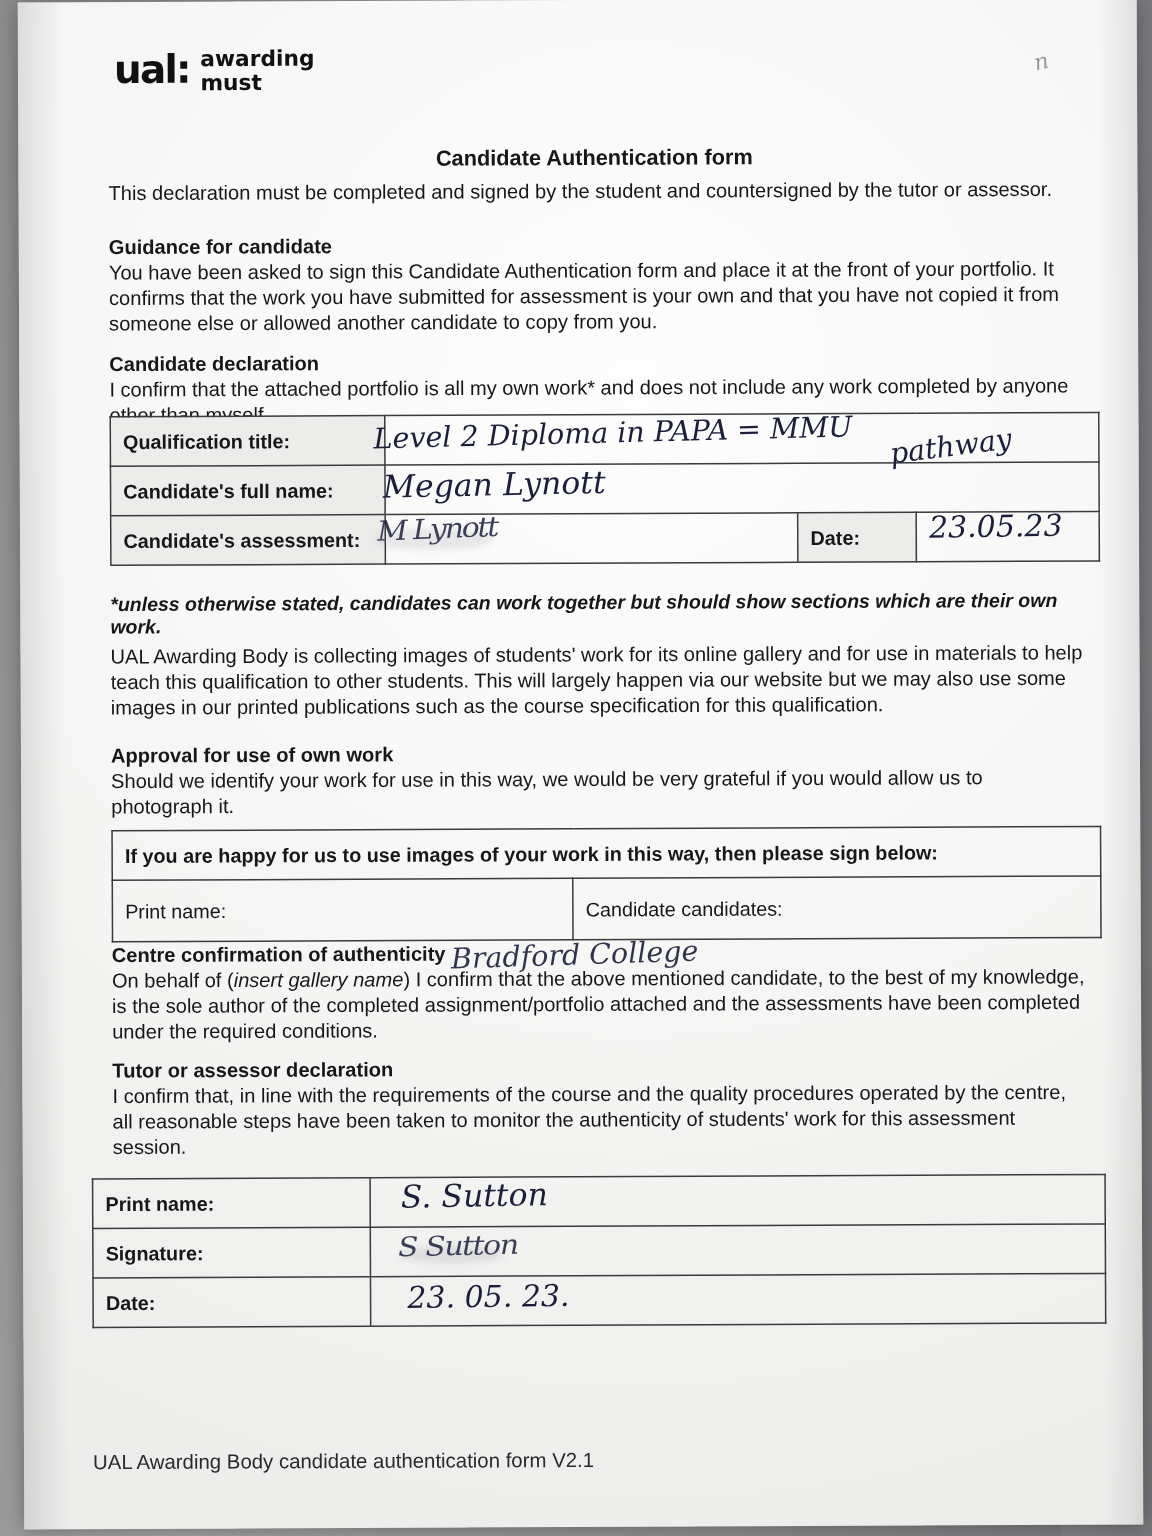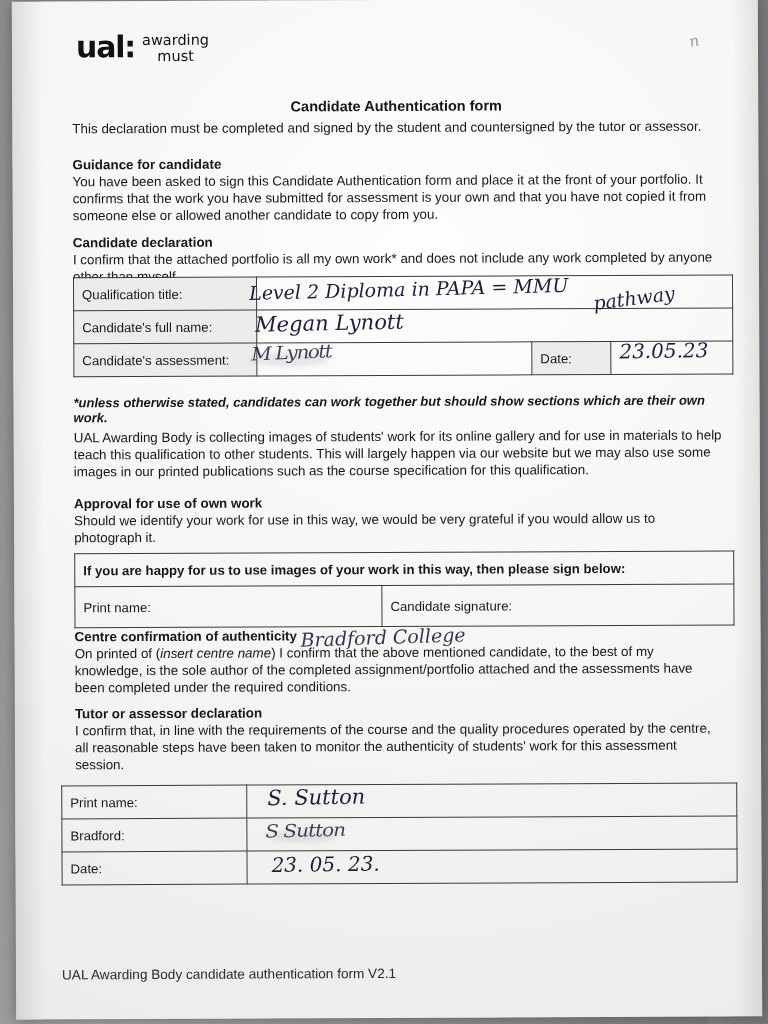--- a/index.html
+++ b/index.html
@@ -65,34 +65,33 @@
   .logo {
     position: absolute;
     left: 18px;
     top: 30px;
     display: flex;
     align-items: flex-start;
   }
   .logo-ual {
     font-family: "DejaVu Sans", sans-serif;
     font-weight: bold;
-    font-size: 30px;
+    font-size: 26px;
     letter-spacing: -1.2px;
     line-height: 32px;
     color: #111;
   }
   .logo-sub {
     font-family: "DejaVu Sans", sans-serif;
-    font-weight: normal;
+    font-weight: bold;
     font-size: 14.5px;
     line-height: 15.5px;
     margin-left: 7px;
     margin-top: 2px;
     color: #111;
-    text-align: center;
   }
   
   .form-title {
     position: absolute;
     left: 0;
     top: 98px;
     width: 676px;
     text-align: center;
     font-weight: bold;
     font-size: 14.5px;
@@ -146,21 +145,21 @@
     position: absolute;
     border-collapse: collapse;
     font-size: 13.2px;
   }
   table.grid td {
     border: 1px solid #3b3b3d;
     padding: 5px 8px;
     vertical-align: middle;
     height: 22px;
   }
-  td.lbl { font-weight: normal; white-space: nowrap; }
+  td.lbl { font-weight: bold; white-space: nowrap; }
   .t-cand {
     left: 14px;
     top: 276px;
     width: 660px;
   }
   .t-cand td.lbl { width: 166px; background: #ececeb; }
   .t-happy {
     left: 14px;
     top: 552px;
     width: 660px;
@@ -340,45 +339,45 @@
     <table class="grid t-happy">
       <tbody>
           <tr>
         <td class="hdr" colspan="2">If you are happy for us to use images of your work in this way, then please sign below:</td>
       </tr>
       <tr>
         <td style="width:290px; height:30px">
           <span>Print name:</span>
         </td>
         <td style="height:30px">
-          <span>Candidate signature:</span>
+          <span>Candidate candidates:</span>
         </td>
       </tr>
     </tbody>
       </table>
 
     <div class="sec sec-centre">
       <h3>Centre confirmation of authenticity</h3>
-      <p><span>On printed of (</span><em>insert centre name</em><span>) I confirm that the above mentioned candidate, to the best of my knowledge, is the sole author of the completed assignment/portfolio attached and the assessments have been completed under the required conditions.</span></p>
+      <p><span>On behalf of (</span><em>insert gallery name</em><span>) I confirm that the above mentioned candidate, to the best of my knowledge, is the sole author of the completed assignment/portfolio attached and the assessments have been completed under the required conditions.</span></p>
     </div>
     <div class="hw hw-centre">Bradford College</div>
 
     <div class="sec sec-tutor">
       <h3>Tutor or assessor declaration</h3>
       <p>I confirm that, in line with the requirements of the course and the quality procedures operated by the centre, all reasonable steps have been taken to monitor the authenticity of students' work for this assessment session.</p>
     </div>
 
     <table class="grid t-tutor">
       <tbody>
           <tr>
         <td class="lbl">Print name:</td>
         <td></td>
       </tr>
       <tr>
-        <td class="lbl">Bradford:</td>
+        <td class="lbl">Signature:</td>
         <td></td>
       </tr>
       <tr>
         <td class="lbl">Date:</td>
         <td></td>
       </tr>
     </tbody>
       </table>
 
     <div class="hw hw-tutor-print">S. Sutton</div>

